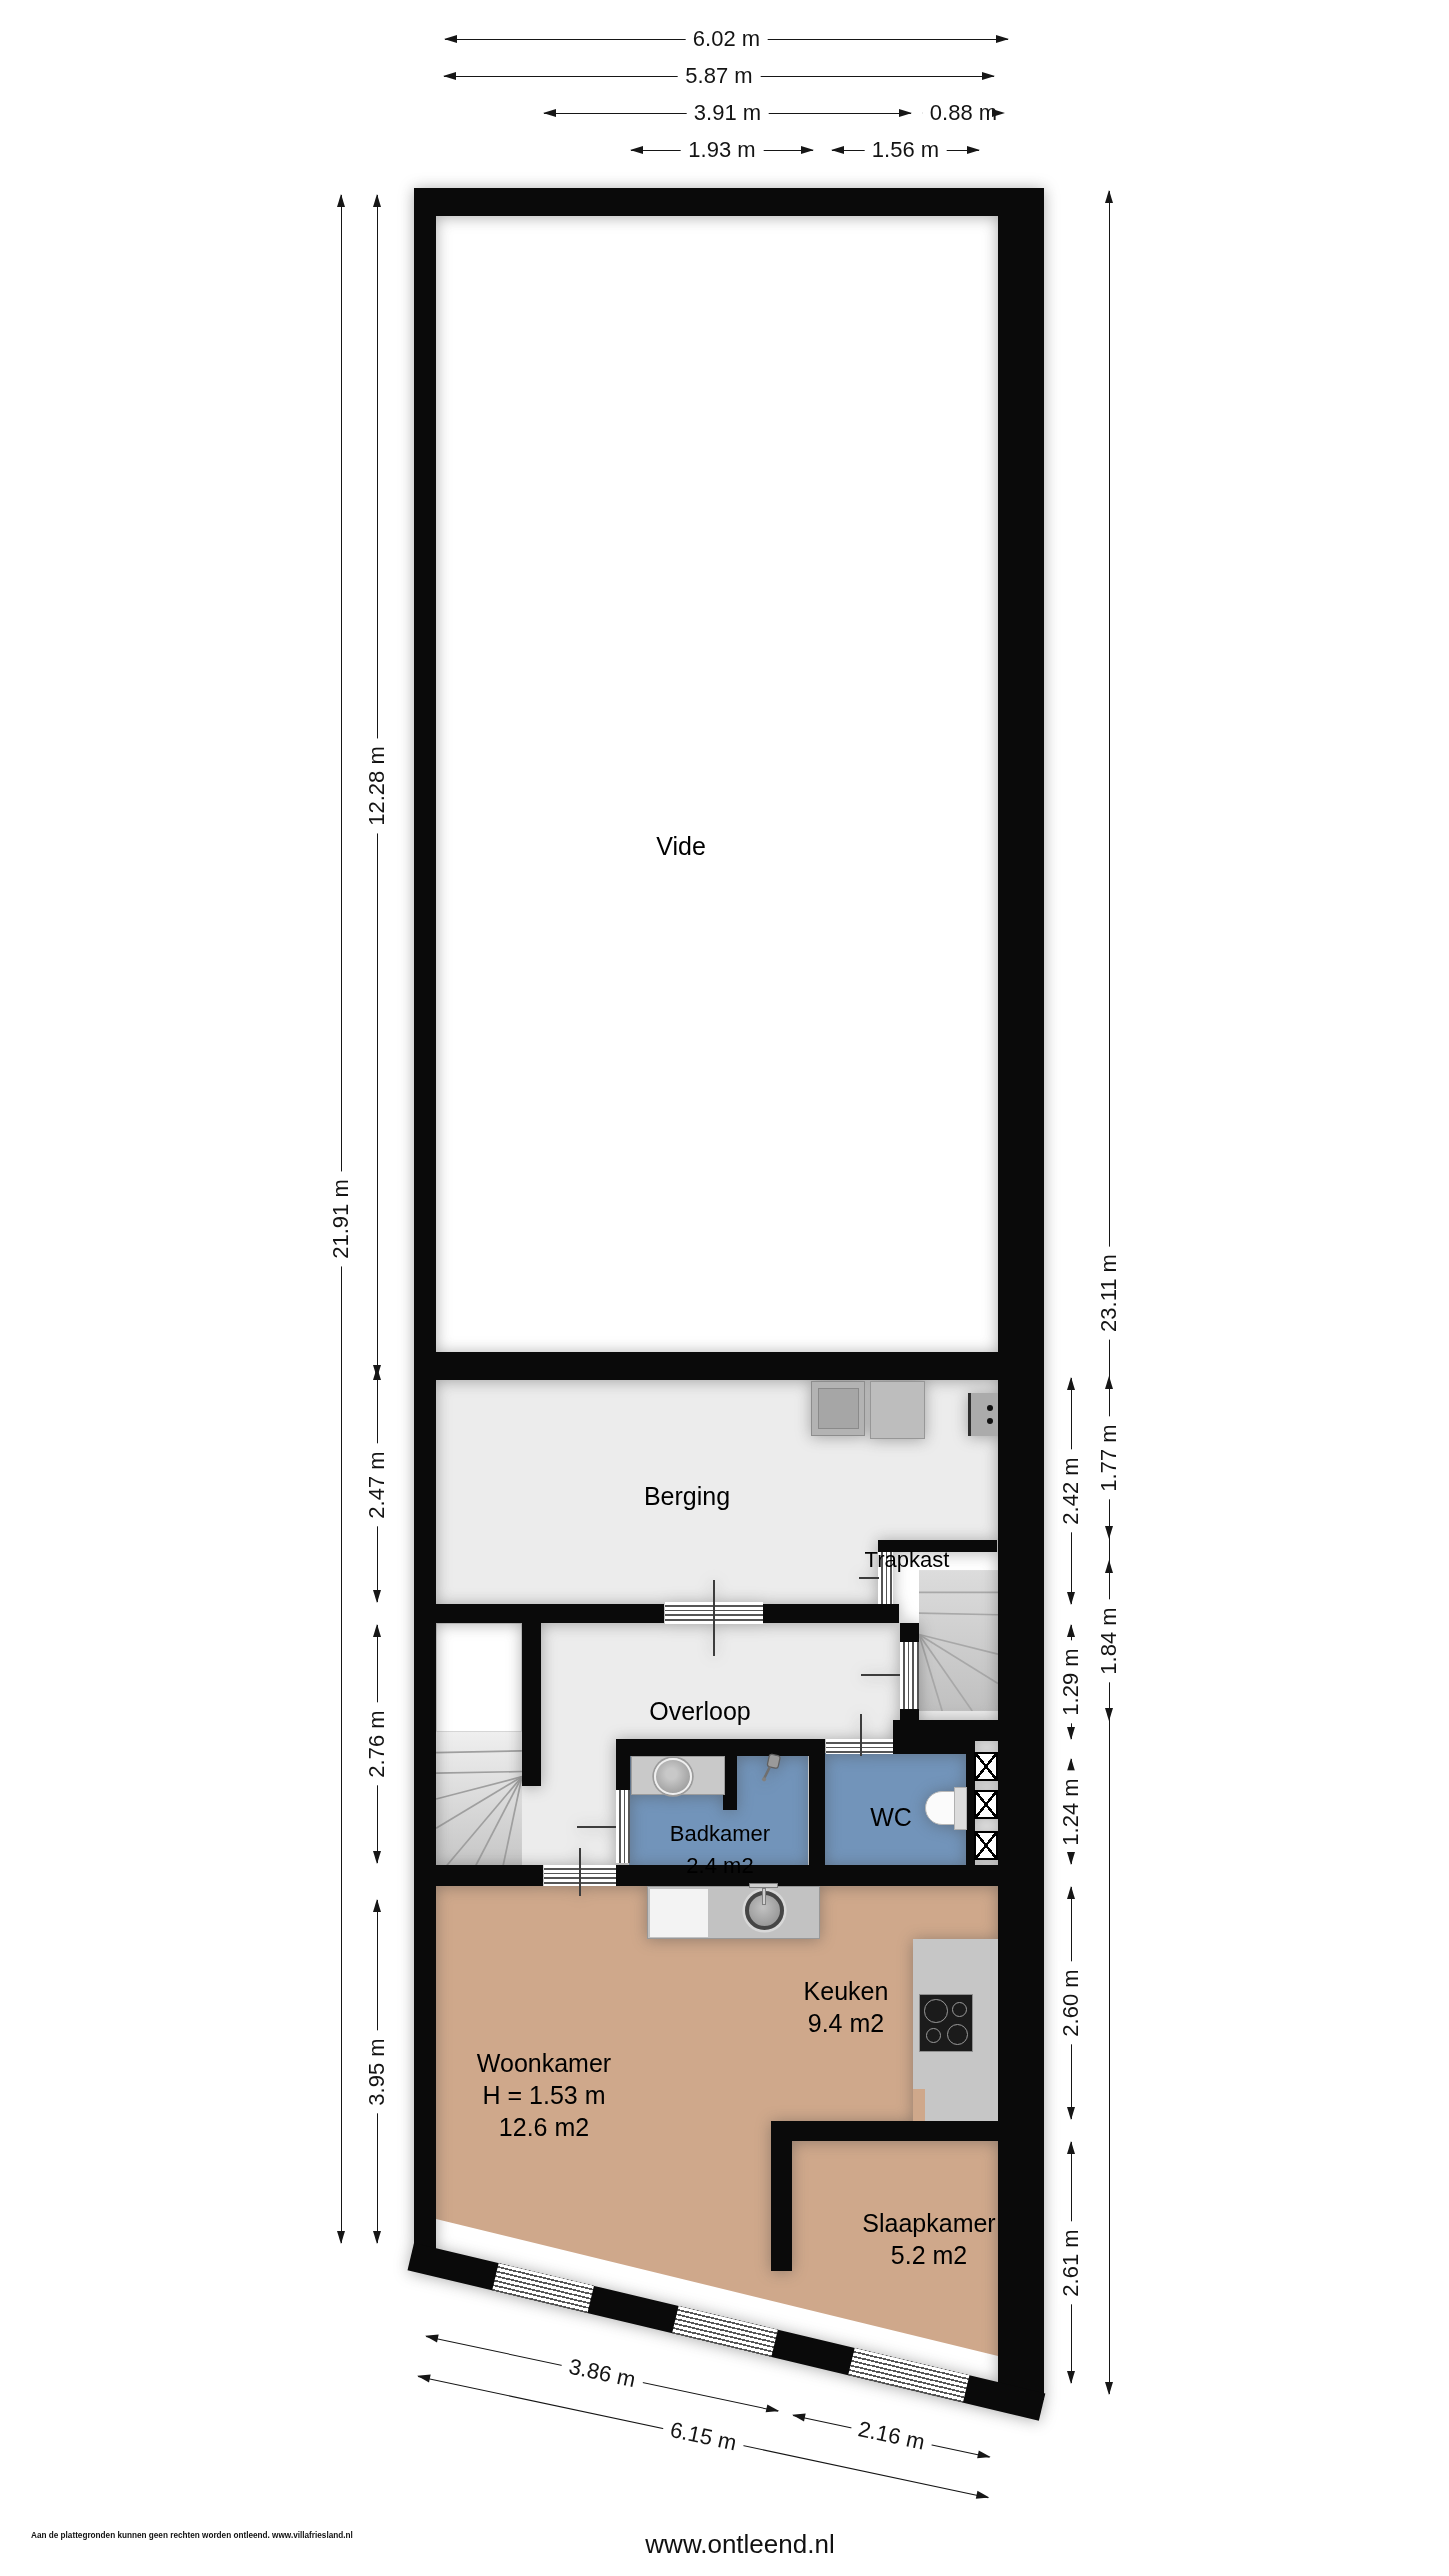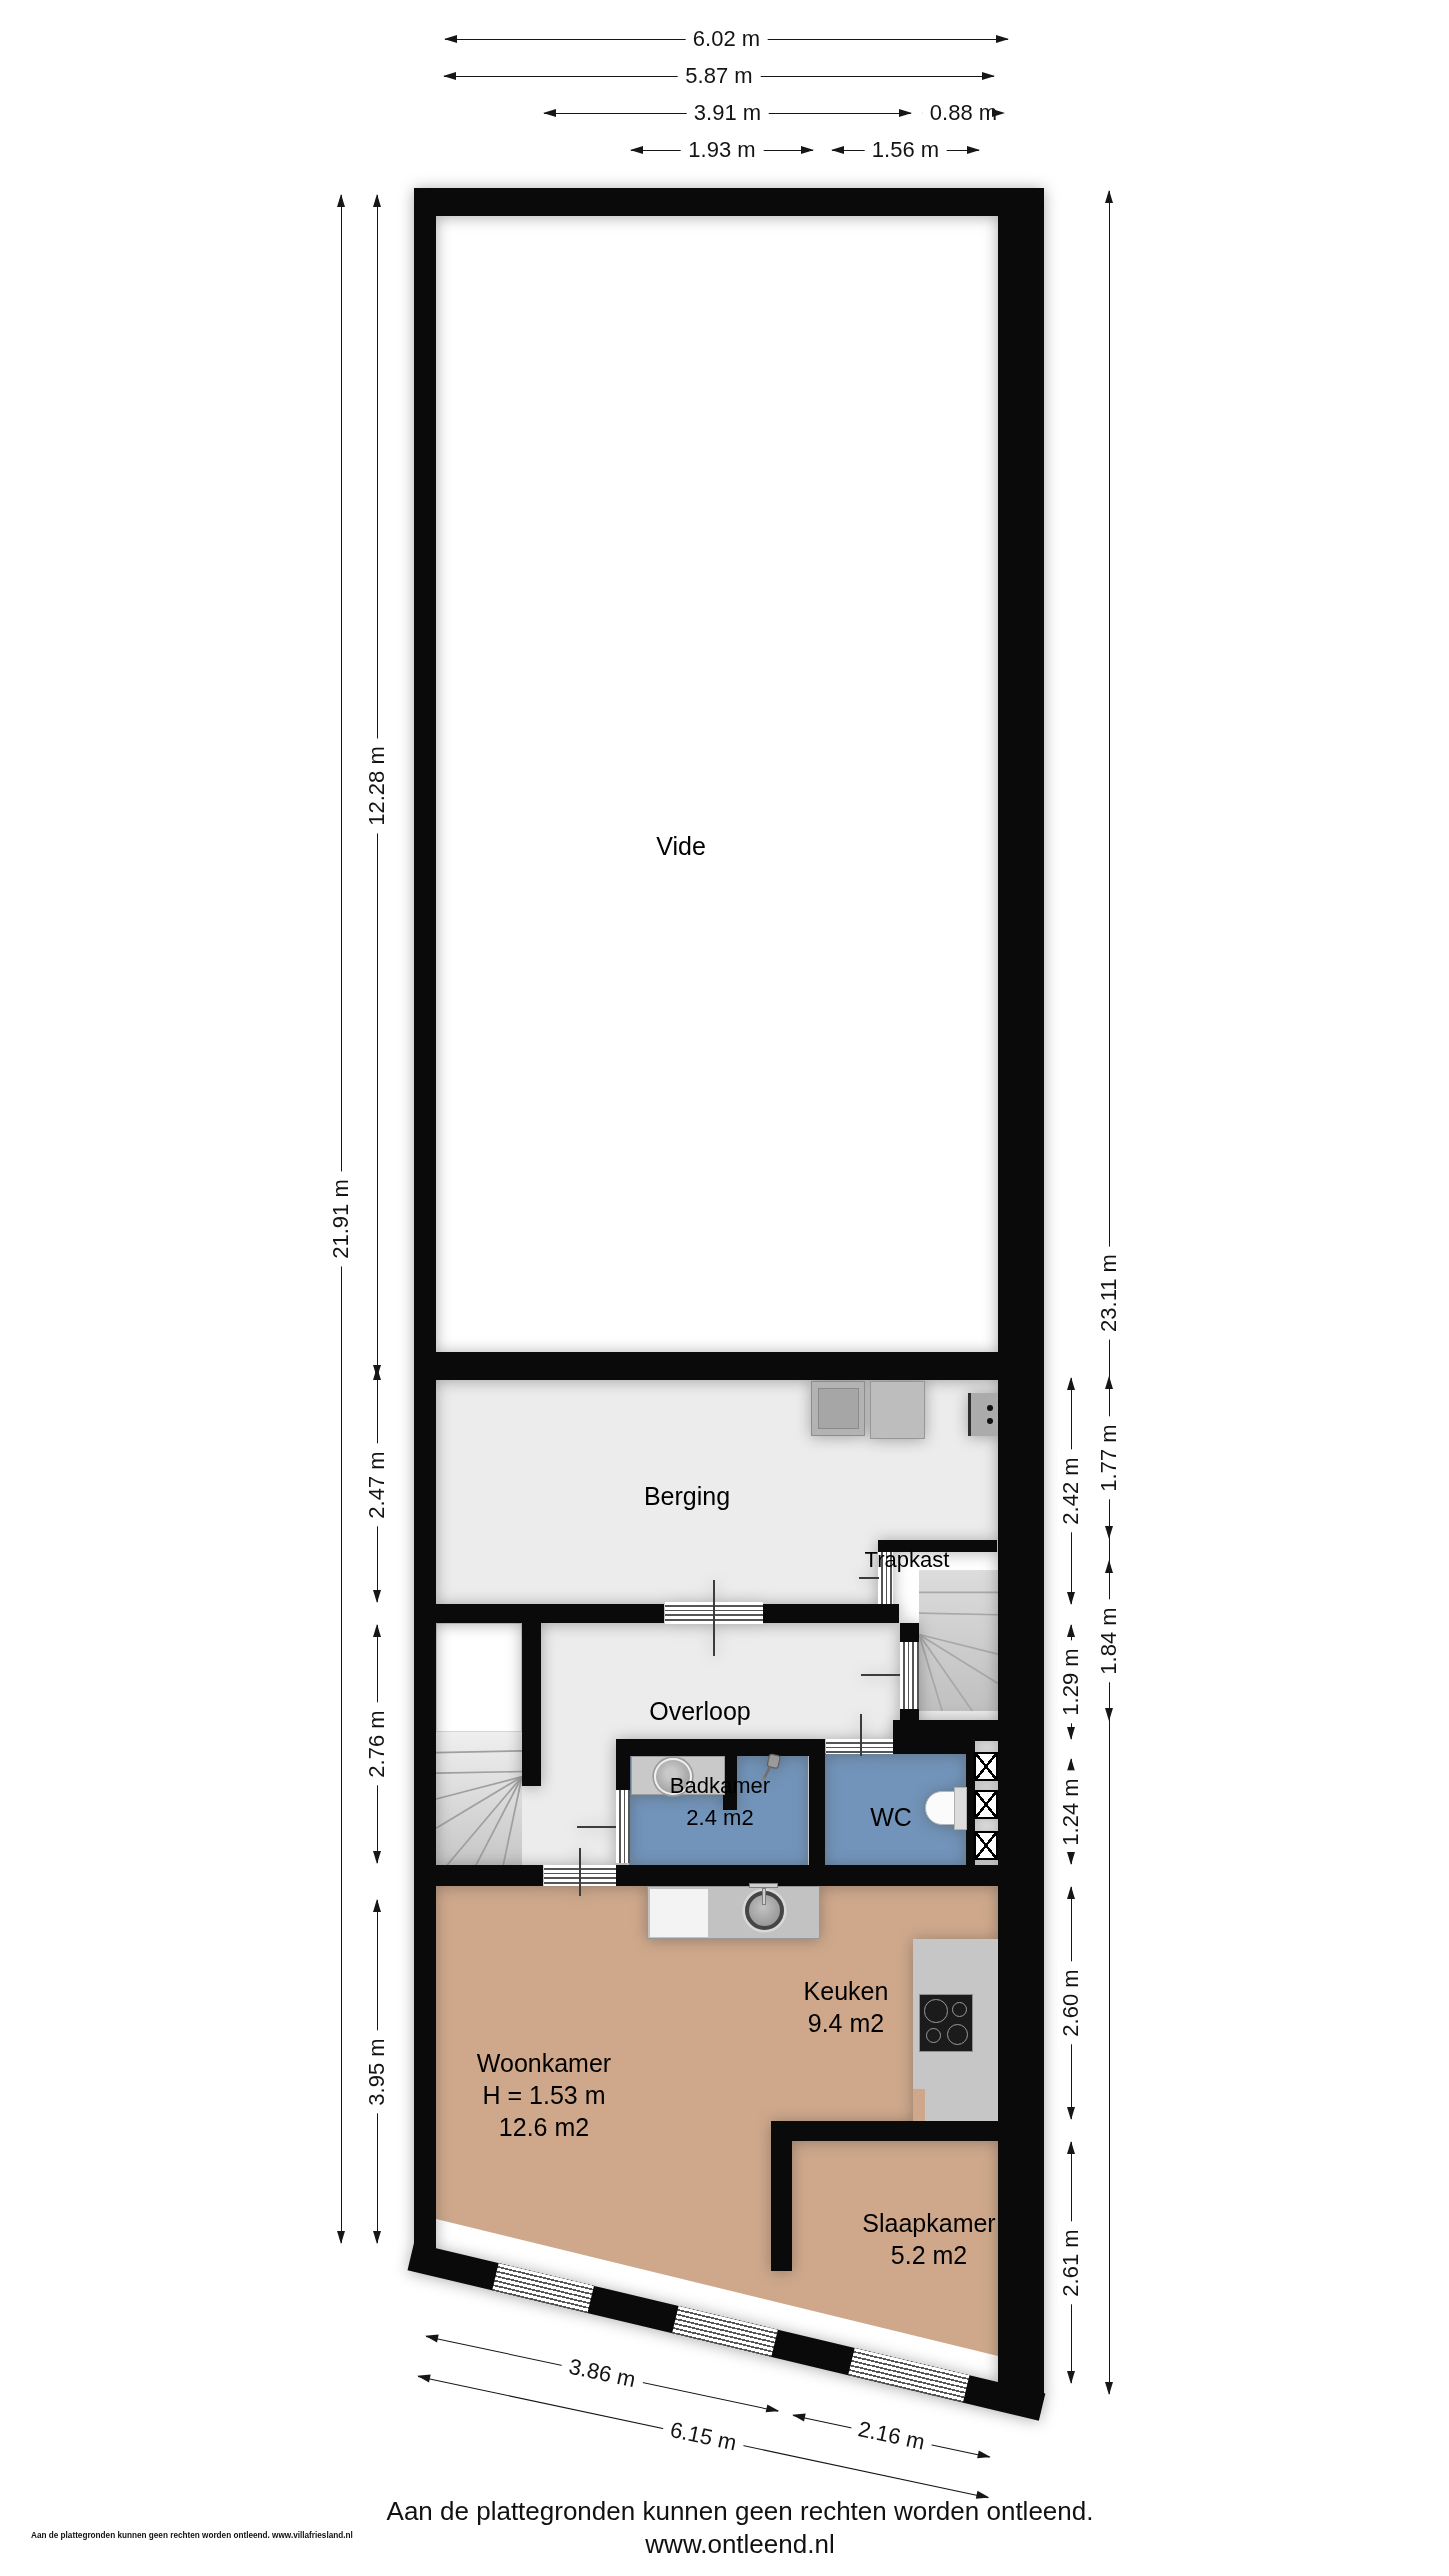--- a/index.html
+++ b/index.html
@@ -179,21 +179,21 @@
       <div class="abs" style="left:32px;top:6.9px;width:13px;height:13px;border:1.7px solid #9a9a9a;border-radius:50%;"></div>
       <div class="abs" style="left:6px;top:33px;width:13px;height:13px;border:1.7px solid #9a9a9a;border-radius:50%;"></div>
       <div class="abs" style="left:27px;top:29px;width:19px;height:19px;border:1.7px solid #9a9a9a;border-radius:50%;"></div>
     </div>
   </div>
 
   <div class="rlabel" style="left:681px;top:846px;">Vide</div>
   <div class="rlabel" style="left:687px;top:1496px;">Berging</div>
   <div class="rlabel small" style="left:907px;top:1560px;">Trapkast</div>
   <div class="rlabel" style="left:700px;top:1685px;margin-top:26px;">Overloop</div>
-  <div class="rlabel small" style="left:720px;top:1802px;text-align:center;">
+  <div class="rlabel small" style="left:720px;top:1850px;text-align:center;">
     <span>Badkamer</span>
     <span>2.4 m2</span>
   </div>
   <div class="rlabel" style="left:891px;top:1817px;">WC</div>
   <div class="rlabel" style="left:846px;top:2007px;">
     <span>Keuken</span>
     <span>9.4 m2</span>
   </div>
   <div class="rlabel" style="left:544px;top:2095px;">
     <span>Woonkamer</span>
@@ -268,18 +268,17 @@
   <div class="dimh dslant" style="left:426px;top:2336px;width:360px;">
     <span class="dlabel">3.86 m</span>
     </div>
   <div class="dimh dslant" style="left:418px;top:2376px;width:583px;">
     <span class="dlabel">6.15 m</span>
     </div>
   <div class="dimh dslant" style="left:793px;top:2415px;width:201px;">
     <span class="dlabel">2.16 m</span>
     </div>
 
-  <div class="footer-line" style="top:2496px;">Aan de plattegronden kunnen geen rechten worden ontleend.</div>
   <div class="footer-line" style="top:2529px;">www.ontleend.nl</div>
   <div class="tinyprint">Aan de plattegronden kunnen geen rechten worden ontleend. www.villafriesland.nl</div>
 
 </div>
 
 
 </body></html>

